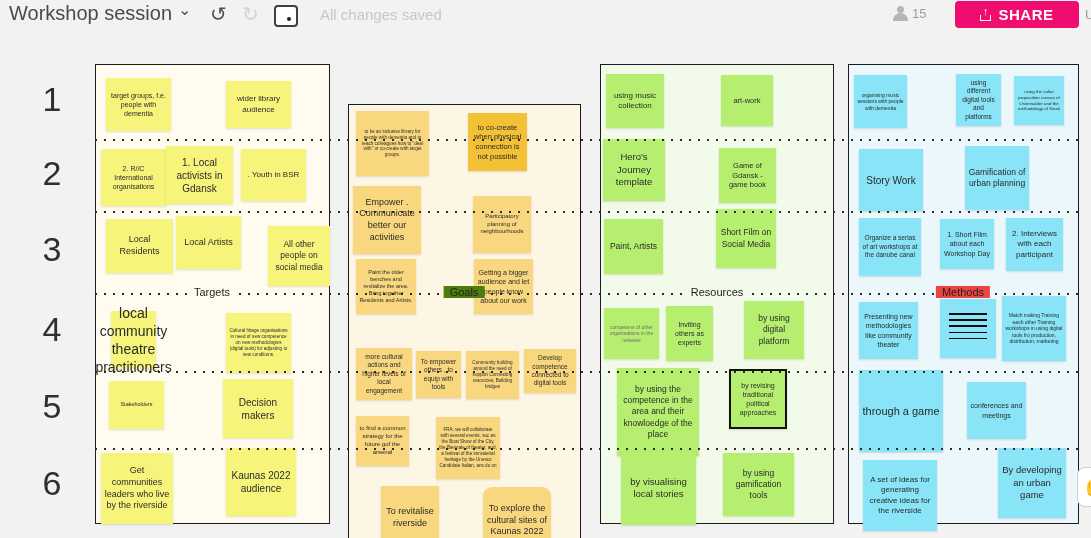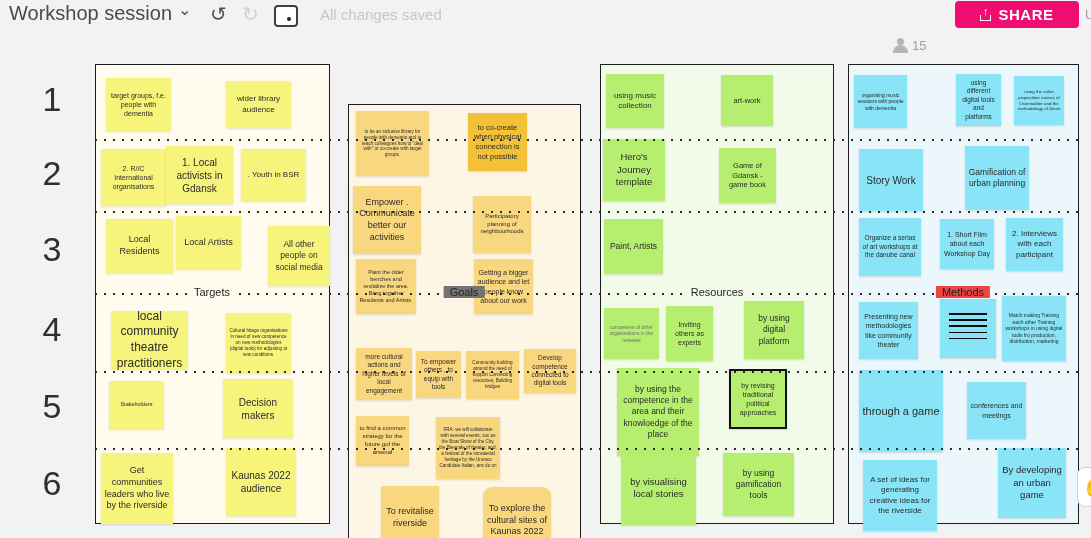--- a/index.html
+++ b/index.html
@@ -10,21 +10,21 @@
   }
   
   .header{position:absolute;top:0;left:0;width:1091px;height:32px;z-index:10;}
   .doc-title{position:absolute;left:9px;top:2px;font-size:20px;color:#4a4a4a;cursor:pointer;}
   .chevron{position:absolute;left:178px;top:0px;font-size:16px;color:#555;}
   .undo{position:absolute;left:210px;top:2px;font-size:20px;color:#4f4f4f;cursor:pointer;}
   .redo{position:absolute;left:242px;top:2px;font-size:20px;color:#d2d2d2;}
   .frame-tool{position:absolute;left:274px;top:5px;width:20px;height:18px;border:2px solid #3f3f3f;border-radius:4px;background:#fff;cursor:pointer;}
   .frame-tool::after{content:"";position:absolute;right:5px;bottom:4px;width:4px;height:4px;border-radius:50%;background:#222;}
   .save-status{position:absolute;left:320px;top:6px;font-size:15px;color:#c7c7c7;}
-  .collab{position:absolute;left:893px;top:6px;display:flex;align-items:center;gap:4px;cursor:pointer;margin-top:32px;}
+  .collab{position:absolute;left:893px;top:6px;display:flex;align-items:center;gap:4px;cursor:pointer;}
   .person{width:15px;height:15px;position:relative;display:inline-block;}
   .person::before{content:"";position:absolute;left:4px;top:0;width:7px;height:7px;border-radius:50%;background:#b5b5b5;}
   .person::after{content:"";position:absolute;left:0px;top:7px;width:15px;height:8px;border-radius:8px 8px 0 0;background:#b5b5b5;}
   .collab-count{font-size:13px;color:#9e9e9e;}
   .share-btn{position:absolute;left:955px;top:1px;width:124px;height:27px;background:#ef0e6f;border:none;border-radius:4px;
     color:#fff;font-weight:bold;font-size:15px;letter-spacing:.5px;display:flex;align-items:center;justify-content:center;gap:7px;cursor:pointer;
     font-family:"Liberation Sans",sans-serif;}
   .upload-icon{position:relative;width:11px;height:12px;display:inline-block;}
   .upload-icon .arrow{position:absolute;left:0;top:-4px;width:11px;text-align:center;font-size:11px;font-weight:bold;color:#fff;}
   .upload-icon .tray{position:absolute;left:0;bottom:0;width:9px;height:5px;border:1.5px solid #fff;border-top:none;}
@@ -33,21 +33,21 @@
   .row-num{position:absolute;width:40px;text-align:center;font-size:34px;color:#2f2f2f;z-index:2;}
   .board{position:absolute;top:64px;height:460px;border:1px solid #1c1c1c;box-sizing:border-box;z-index:1;}
   .board-1{left:95px;width:235px;background:#fffcef;}
   .board-2{left:348px;width:233px;background:#fdf6e4;margin-top:40px;}
   .board-3{left:600px;width:234px;background:#f2fae9;}
   .board-4{left:848px;width:231px;background:#ebf7fa;padding-left:44px;}
   .divider{position:absolute;left:95px;width:984px;height:2px;z-index:2;
     background:repeating-linear-gradient(90deg,#2b2b2b 0 2.2px,transparent 2.2px 9px);}
   .divider-label{position:absolute;z-index:3;font-size:11px;color:#1f1f1f;padding:0 6px;transform:translateX(-50%);top:286px;}
   .dl-1{left:212px;background:#fffcef;}
-  .dl-2{left:464px;background:#737373;}
+  .dl-2{left:464px;background:#4d7c0f;}
   .dl-3{left:717px;background:#f2fae9;}
   .dl-4{left:963px;background:#ef4444;}
   
   .note{position:absolute;z-index:4;display:flex;align-items:center;justify-content:center;
     text-align:center;box-sizing:border-box;padding:2px 3px;line-height:1.3;color:#2b2b2b;
     box-shadow:0 1px 2px rgba(0,0,0,.13);cursor:pointer;}
   .board-1 .note{background:#f7f47b;}
   .board-2 .note{background:#f9d77e;}
   .board-2 .note.dark{background:#f3c136;}
   .board-3 .note{background:#b6ef6f;}
@@ -95,21 +95,21 @@
   <div class="note" style="left:130px;top:16px;width:65px;height:47px;font-size:8px;">wider library audience</div>
 
   <div class="note" style="left:5px;top:84px;width:65px;height:57px;font-size:7px;">2. R//C International organisations</div>
   <div class="note" style="left:70px;top:81px;width:67px;height:58px;font-size:10px;">1. Local activists in Gdansk</div>
   <div class="note" style="left:145px;top:84px;width:65px;height:52px;font-size:8px;">. Youth in BSR</div>
 
   <div class="note" style="left:80px;top:151px;width:65px;height:53px;font-size:9px;">Local Artists</div>
   <div class="note" style="left:10px;top:154px;width:67px;height:54px;font-size:9px;">Local Residents</div>
   <div class="note" style="left:172px;top:161px;width:62px;height:60px;font-size:8.5px;">All other people on social media</div>
 
-  <div class="note" style="left:15px;top:246px;width:77px;height:58px;font-size:12px;">local community theatre practitioners</div>
+  <div class="note" style="left:15px;top:246px;width:45px;height:58px;font-size:14px;">local community theatre practitioners</div>
   <div class="note" style="left:130px;top:248px;width:65px;height:60px;font-size:4.6px;">Cultural hitage organisations in need of new competence on new methodologies (digital tools) for adjusting to new conditions.</div>
 
   <div class="note" style="left:13px;top:316px;width:55px;height:48px;font-size:5.5px;">Stakeholders</div>
   <div class="note" style="left:127px;top:314px;width:70px;height:59px;font-size:10px;">Decision makers</div>
 
   <div class="note" style="left:5px;top:388px;width:72px;height:71px;font-size:9px;">Get communities leaders who live by the riverside</div>
   <div class="note" style="left:130px;top:383px;width:70px;height:68px;font-size:10px;">Kaunas 2022 audience</div>
 </div>
 
 <div class="board board-2">
@@ -135,20 +135,21 @@
 </div>
 
 <div class="board board-3">
   <div class="note" style="left:5px;top:9px;width:58px;height:54px;font-size:8px;">using music collection</div>
   <div class="note" style="left:120px;top:10px;width:52px;height:51px;font-size:7.5px;">art-work</div>
 
   <div class="note" style="left:2px;top:74px;width:62px;height:62px;font-size:9.5px;">Hero's Journey template</div>
   <div class="note" style="left:118px;top:83px;width:57px;height:55px;font-size:7.5px;">Game of Gdansk - game book</div>
 
   <div class="note" style="left:3px;top:154px;width:59px;height:55px;font-size:8.5px;">Paint, Artists</div>
+  <div class="note" style="left:115px;top:144px;width:60px;height:59px;font-size:8.5px;">Short Film on Social Media</div>
 
   <div class="note muted" style="left:3px;top:243px;width:55px;height:51px;font-size:5px;">competens of other organisations in the netwoek</div>
   <div class="note" style="left:65px;top:241px;width:47px;height:55px;font-size:7px;">Inviting others  as experts</div>
   <div class="note" style="left:143px;top:236px;width:60px;height:58px;font-size:8.5px;">by using digital platform</div>
 
   <div class="note" style="left:16px;top:303px;width:82px;height:88px;font-size:8.5px;">by using the competence in the area and their knowloedge of the place</div>
   <div class="note outlined" style="left:128px;top:304px;width:58px;height:60px;font-size:7px;">by revising traditional political approaches</div>
 
   <div class="note" style="left:20px;top:386px;width:75px;height:74px;font-size:9.5px;">by visualising local stories</div>
   <div class="note" style="left:122px;top:388px;width:71px;height:63px;font-size:8.5px;">by using gamification tools</div>

